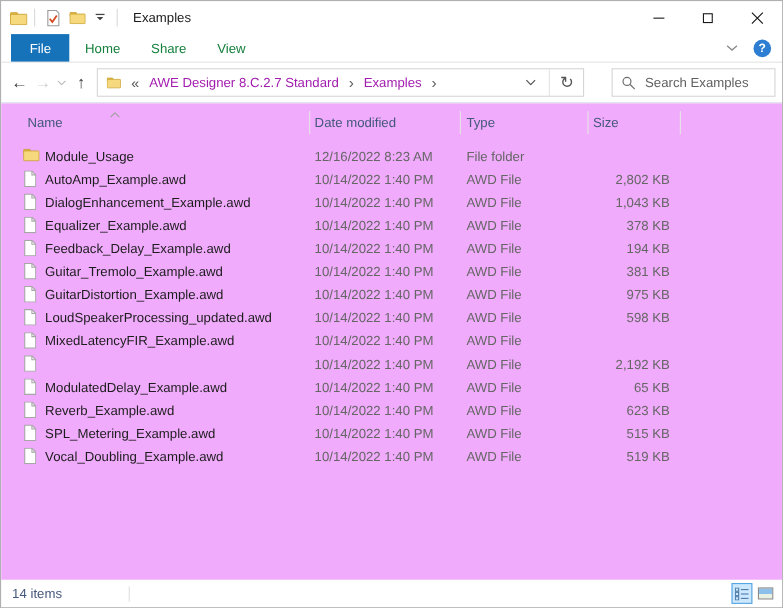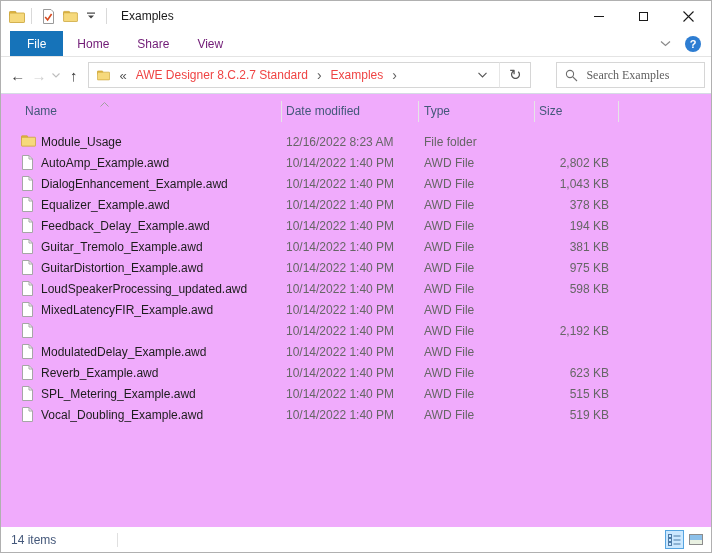--- a/index.html
+++ b/index.html
@@ -12,42 +12,42 @@
   .tb-sep { width:1px; height:16px; background:#d9d9d9; margin:0 6px; }
   .qat-btn { background:none; border:none; padding:2px 4px; display:flex; align-items:center; cursor:default; }
   .title-text { margin-left:8px; color:#1a1a1a; font-size:12px; }
   .caption-buttons { margin-left:auto; display:flex; height:30px; }
   .cap-btn { width:45px; height:30px; display:flex; align-items:center; justify-content:center; }
   .min-glyph { width:10px; height:1px; background:#1a1a1a; }
   .max-glyph { width:9px; height:9px; border:1px solid #1a1a1a; }
 
   
   .tabrow { height:26px; display:flex; align-items:stretch; border-bottom:1px solid #e4e4e4; flex:none; }
-  .tab { padding:0 14px; display:flex; align-items:center; color:#701a75; font-size:12px; }
+  .tab { padding:0 14px; display:flex; align-items:center; color:#15803d; font-size:12px; }
   .tab-file { background:#1673b9; color:#fff; padding:0 17px; margin-left:9px; }
   .ribbon-right { margin-left:auto; display:flex; align-items:center; gap:14px; padding-right:10px; }
   .help-badge { width:16px; height:16px; border-radius:50%; background:#2d7dd2; color:#fff; font-weight:bold; font-size:11px; display:flex; align-items:center; justify-content:center; }
 
   
   .navbar { height:37px; display:flex; align-items:center; padding:0 6px; border-bottom:1px solid #d5dce4; flex:none; }
   .nav-arrow { width:22px; height:26px; display:flex; align-items:center; justify-content:center; font-size:15px; background:none; border:none; }
   .nav-back { color:#3b3b3b; }
   .nav-fwd { color:#cfcfcf; }
   .nav-chev { width:14px; }
   .nav-up { color:#3b3b3b; }
   .address-group { display:flex; margin-left:4px; }
   .address-bar { width:412px; height:26px; border:1px solid #d6d6d6; background:#fff; display:flex; align-items:center; padding:0 6px; }
   .crumb-folder { margin:0 4px 0 2px; display:flex; }
   .crumb-overflow { color:#555; margin:0 5px; font-size:13px; }
-  .crumb { color:#ef4444; padding:0 4px; }
+  .crumb { color:#a21caf; padding:0 4px; }
   .crumb-sep { color:#5f5f5f; font-size:14px; padding:0 5px; }
   .addr-chevron { margin-left:auto; padding:0 6px; display:flex; }
   .refresh-btn { width:32px; height:26px; border:1px solid #d6d6d6; border-left:1px solid #e6e6e6; margin-left:-1px; background:#fff; color:#555; font-size:15px; display:flex; align-items:center; justify-content:center; }
   .search-box { margin-left:25px; width:153px; height:26px; border:1px solid #d6d6d6; background:#fff; display:flex; align-items:center; padding:0 8px; }
-  .search-box input { border:none; outline:none; width:100%; font-size:12px; font-family:Liberation Serif, serif; margin-left:8px; color:#1f1f1f; }
+  .search-box input { border:none; outline:none; width:100%; font-size:12px; font-family:Liberation Sans, sans-serif; margin-left:8px; color:#1f1f1f; }
   .search-box input::placeholder { color:#5f5f5f; opacity:1; }
 
   
   .content { flex:1; position:relative; background:#f0abfc; overflow:hidden; }
   .colheaders { position:relative; height:34px; }
   .hcell { position:absolute; top:0; height:100%; display:flex; align-items:center; font-size:12px; color:#44587a; }
   .h-name { left:24px; } .h-date { left:285px; } .h-type { left:423px; } .h-size { left:538px; }
   .hsep { position:absolute; top:7px; width:1px; height:21px; background:#e5e5e5; }
   .sort-chev { position:absolute; left:99px; top:2px; }
 
@@ -321,20 +321,21 @@
         <div class="row">
           <span class="ficon">
             <svg width="12" height="15" viewBox="0 0 12 15">
               <path d="M1.5 0.5 H8 L11.5 4 V14.5 H1.5 z" fill="#fff" stroke="#a6a6a6"></path>
               <path d="M8 0.5 V4 H11.5" fill="none" stroke="#a6a6a6"></path>
             </svg>
           </span>
           <span class="cell c-name">ModulatedDelay_Example.awd</span>
           <span class="cell c-date">10/14/2022 1:40 PM</span>
           <span class="cell c-type">AWD File</span>
+          <span class="cell c-size">65 KB</span>
         </div>
         <div class="row">
           <span class="ficon">
             <svg width="12" height="15" viewBox="0 0 12 15">
               <path d="M1.5 0.5 H8 L11.5 4 V14.5 H1.5 z" fill="#fff" stroke="#a6a6a6"></path>
               <path d="M8 0.5 V4 H11.5" fill="none" stroke="#a6a6a6"></path>
             </svg>
           </span>
           <span class="cell c-name">Reverb_Example.awd</span>
           <span class="cell c-date">10/14/2022 1:40 PM</span>

